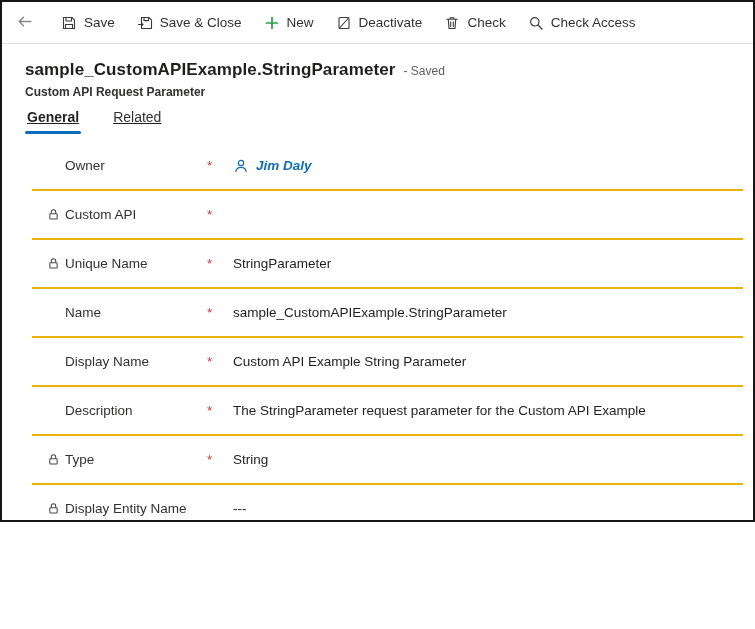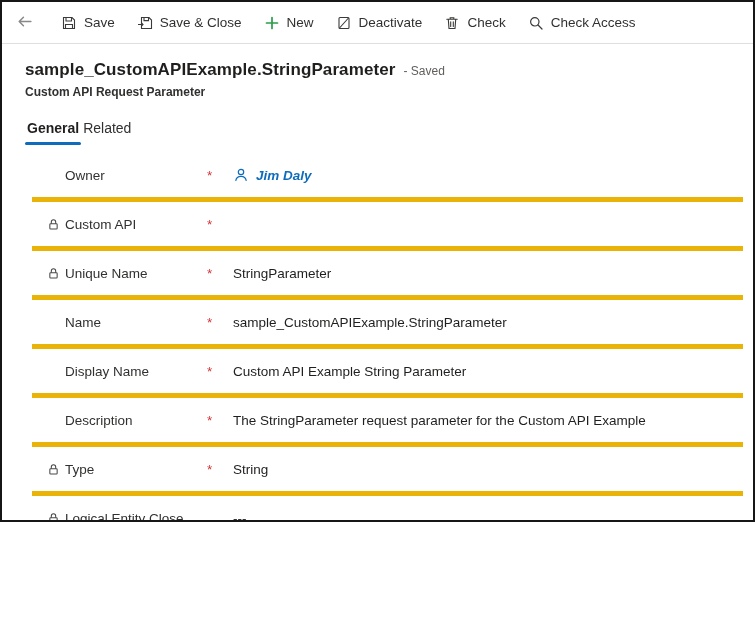--- a/index.html
+++ b/index.html
@@ -17,30 +17,30 @@
   .tb-icon.green { color:var(--green,#2a9d4a); }
 
   
   .page-header { padding:16px 0 0 23px; }
   .title-line { display:flex; align-items:baseline; gap:8px; }
   .page-title { font-size:17px; font-weight:bold; color:#201f1e; letter-spacing:.1px; }
   .save-status { font-size:12px; color:#605e5c; }
   .page-subtitle { margin-top:5px; font-size:12px; font-weight:bold; color:#323130; }
 
   
-  .tabs { display:flex; padding:0 0 0 23px; margin-top:17px; }
+  .tabs { display:flex; gap:30px; padding:0 0 0 23px; margin-top:6px;text-decoration:underline; }
   .tab { position:relative; background:none; border:none; cursor:pointer; font-family:inherit;
          font-size:14px; color:#323130; padding:4px 2px 9px 2px; }
   .tab.active { font-weight:bold; color:#201f1e; }
   .tab.active .tab-underline { position:absolute; left:0; right:0; bottom:0; height:3px;
          background:var(--accent,#0f6cbd); border-radius:2px; }
 
   
   .form { margin:8px 10px 0 30px; }
-  .frow { display:flex; align-items:center; height:49px; border-bottom:5px solid #eab308; padding-left:15px; }
+  .frow { display:flex; align-items:center; height:49px; border-bottom:2px solid #eab308; padding-left:15px; }
   .lock-slot { width:18px; display:inline-flex; align-items:center; color:#494847; flex:none; }
   .row-label { width:142px; flex:none; font-size:13.5px; color:#323130; }
   .req { width:26px; flex:none; font-size:13.5px; color:var(--required,#d13438); }
   .row-value { display:flex; align-items:center; gap:7px; font-size:13.5px; color:#201f1e; min-width:0; }
   .link { color:var(--link,#0f6cbd); font-weight:bold; text-decoration:none; cursor:pointer;font-style:italic; }
   .value-icon { display:inline-flex; color:var(--link,#0f6cbd); }
 </style>
 </head>
 <body>
 
@@ -218,21 +218,21 @@
       </div>
     </div>
 
     <div class="frow">
       <span class="lock-slot">
         <svg width="13" height="13" viewBox="0 0 16 16" fill="none" stroke="currentColor" stroke-width="1.3">
             <rect x="3.5" y="7" width="9" height="6.5" rx="1"></rect>
             <path d="M5.3 7V4.8a2.7 2.7 0 0 1 5.4 0V7"></path>
           </svg>
       </span>
-      <span class="row-label">Logical Entity Close</span>
+      <span class="row-label">Display Entity Name</span>
       <span class="req"></span>
       <div class="row-value">
         <span>---</span>
       </div>
     </div>
 
     <div class="frow">
       <span class="lock-slot">
         <svg width="13" height="13" viewBox="0 0 16 16" fill="none" stroke="currentColor" stroke-width="1.3">
             <rect x="3.5" y="7" width="9" height="6.5" rx="1"></rect>

